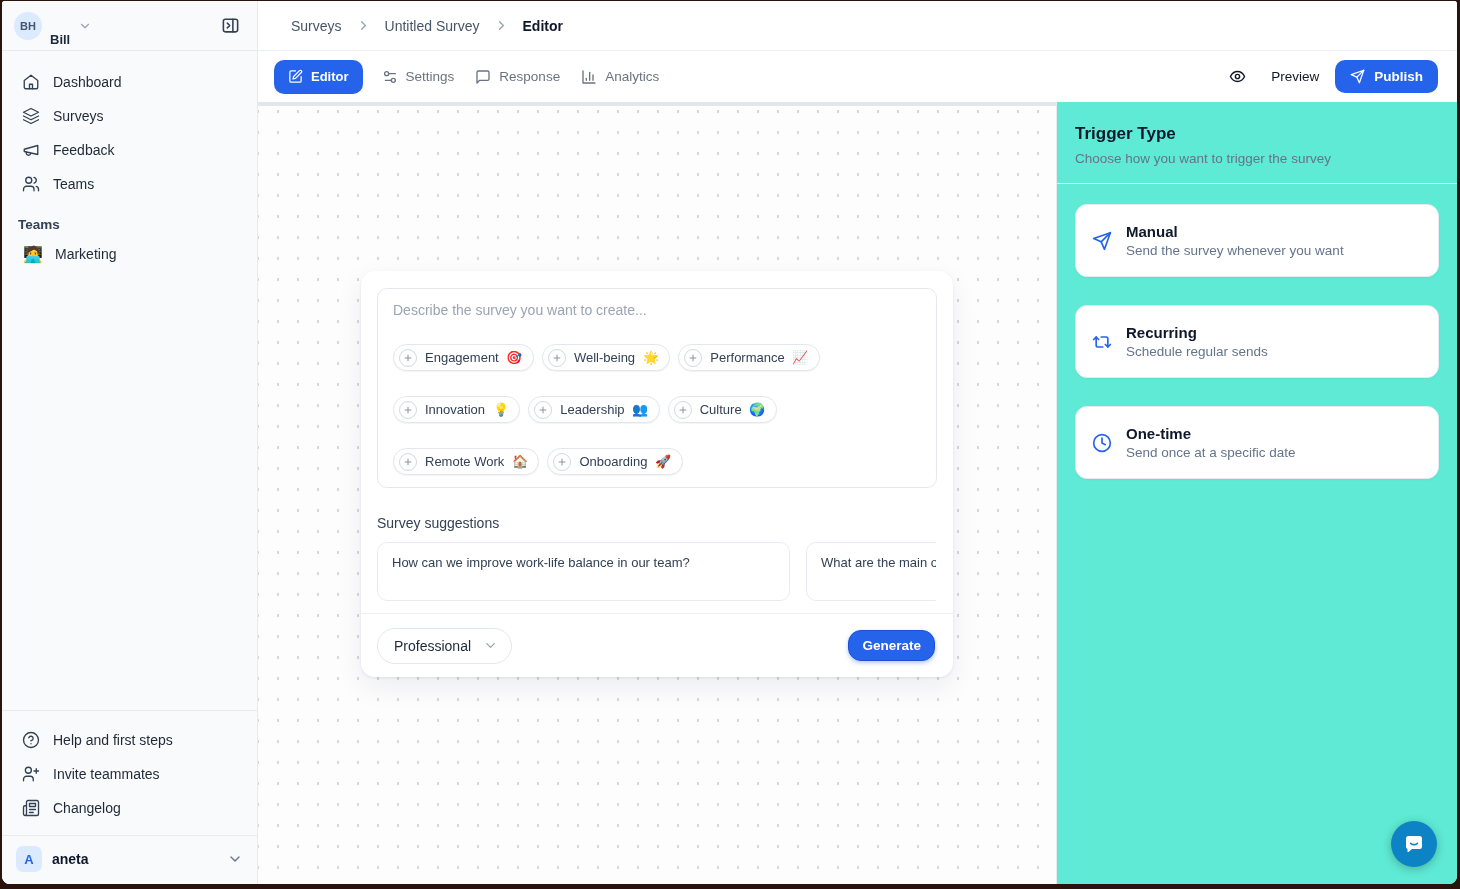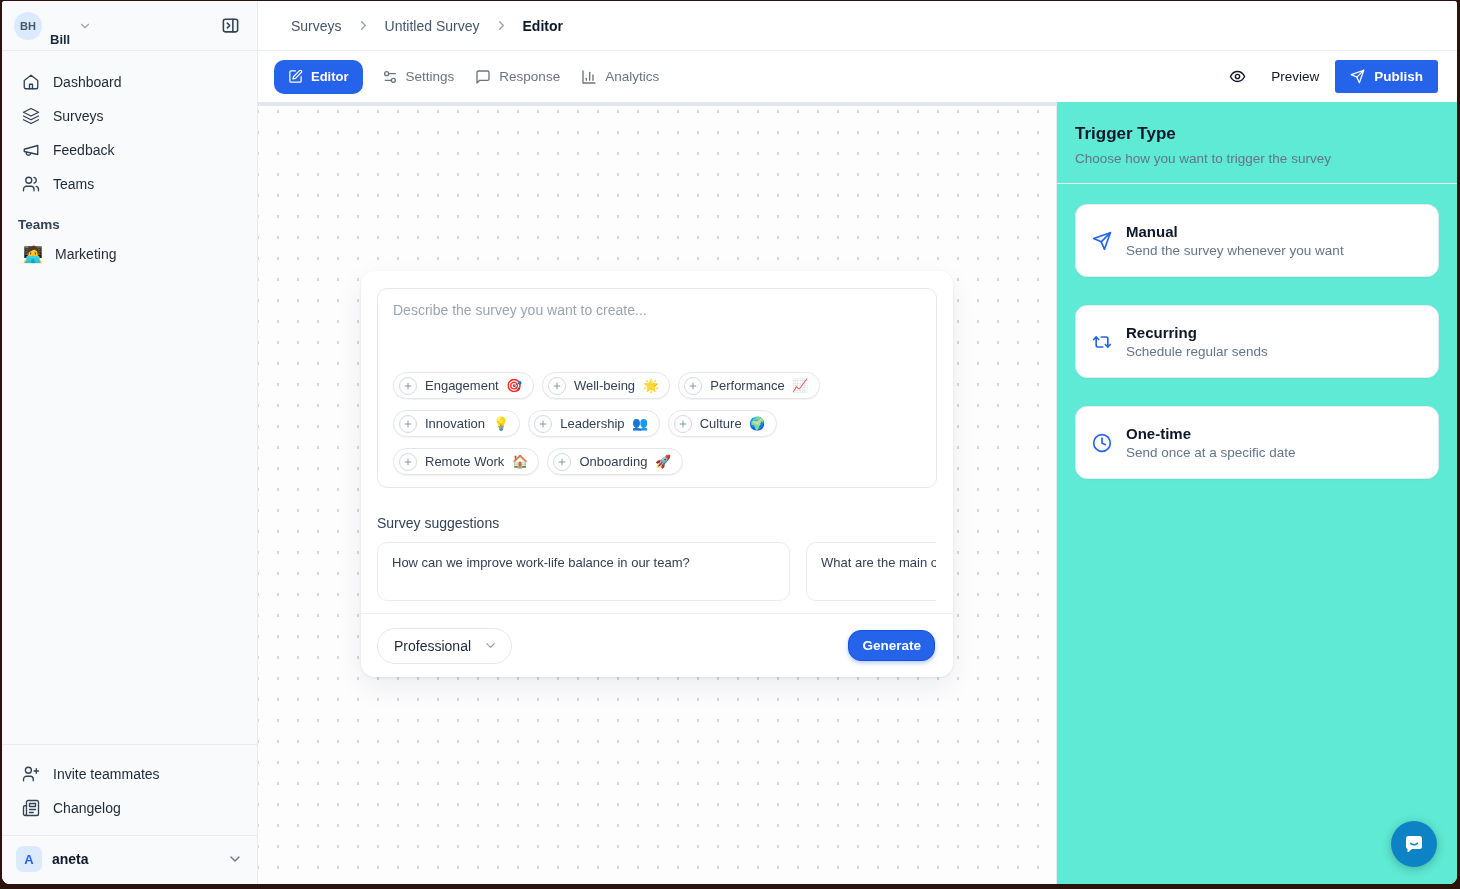--- a/index.html
+++ b/index.html
@@ -90,21 +90,21 @@
     color: #6b7280; font-size: 13.5px; font-weight: 500; cursor: pointer;
     font-family: inherit;
   }
   .tb-right { margin-left: auto; display: flex; align-items: center; gap: 16px; }
   .preview-btn {
     display: inline-flex; align-items: center; gap: 25px; border: 0; background: transparent;
     color: #111827; font-size: 13.5px; font-weight: 500; cursor: pointer; font-family: inherit;
   }
   .publish-btn {
     height: 33px; display: inline-flex; align-items: center; gap: 9px;
-    padding: 0 15px; border: 0; border-radius: 3px; background: #2563eb;
+    padding: 0 15px; border: 0; border-radius: 10px; background: #2563eb;
     color: #fff; font-size: 13.5px; font-weight: 600; cursor: pointer; font-family: inherit;
   }
 
   .content-row { flex: 1; display: flex; min-height: 0; }
 
   
   .canvas {
     flex: 1; min-width: 0; position: relative; overflow: hidden;
     background-color: #fdfdfe;
     background-image: radial-gradient(circle, #d5d8dd 1.2px, transparent 1.4px);
@@ -118,21 +118,21 @@
   }
   .prompt-box {
     margin: 17px 16px 0; height: 200px; border: 1px solid #e4e7ec; border-radius: 10px;
     padding: 13px 15px 12px; display: flex; flex-direction: column; background: #fff;
   }
   .prompt-input {
     border: 0; outline: none; resize: none; width: 100%; height: 44px;
     font-family: inherit; font-size: 14px; color: #334155; background: transparent;
   }
   .prompt-input::placeholder { color: #9aa4b2; }
-  .chips { margin-top: auto; display: flex; flex-wrap: wrap; gap: 11px 8px; }
+  .chips { margin-top: auto; display: flex; flex-wrap: wrap; gap: 25px 8px; }
   .chip {
     height: 27px; display: inline-flex; align-items: center; gap: 8px;
     border: 1px solid #e3e7eb; border-radius: 999px; background: #fff;
     box-shadow: 0 1px 1px rgba(16,24,40,.05);
     padding: 0 10px 0 5px; font-size: 13px; color: #334155; cursor: pointer;
   }
   .chip-plus {
     width: 18px; height: 18px; border: 1px solid #d4d9df; border-radius: 50%;
     display: grid; place-items: center; color: #8a94a0; flex: none;
   }
@@ -256,20 +256,30 @@
       </div>
     </nav>
 
     <div class="section-label">Teams</div>
     <div class="team-item">
       <span class="team-emoji">🧑‍💻</span>
       <span>Marketing</span>
     </div>
 
     <div class="sb-footer">
+      <div class="nav-item">
+        <span class="nicon">
+          <svg width="18" height="18" viewBox="0 0 24 24" fill="none" stroke="currentColor" stroke-width="1.8" stroke-linecap="round" stroke-linejoin="round">
+              <circle cx="12" cy="12" r="10"></circle>
+              <path d="M9.09 9a3 3 0 0 1 5.83 1c0 2-3 3-3 3"></path>
+              <line x1="12" y1="17" x2="12.01" y2="17"></line>
+            </svg>
+        </span>
+        <span>Help and first steps</span>
+      </div>
       <div class="nav-item">
         <span class="nicon">
           <svg width="18" height="18" viewBox="0 0 24 24" fill="none" stroke="currentColor" stroke-width="1.8" stroke-linecap="round" stroke-linejoin="round">
               <path d="M15 21v-2a4 4 0 0 0-4-4H6a4 4 0 0 0-4 4v2"></path>
               <circle cx="8.5" cy="7" r="4"></circle>
               <line x1="19" y1="5" x2="19" y2="11"></line>
               <line x1="22" y1="8" x2="16" y2="8"></line>
             </svg>
         </span>
         <span>Invite teammates</span>

